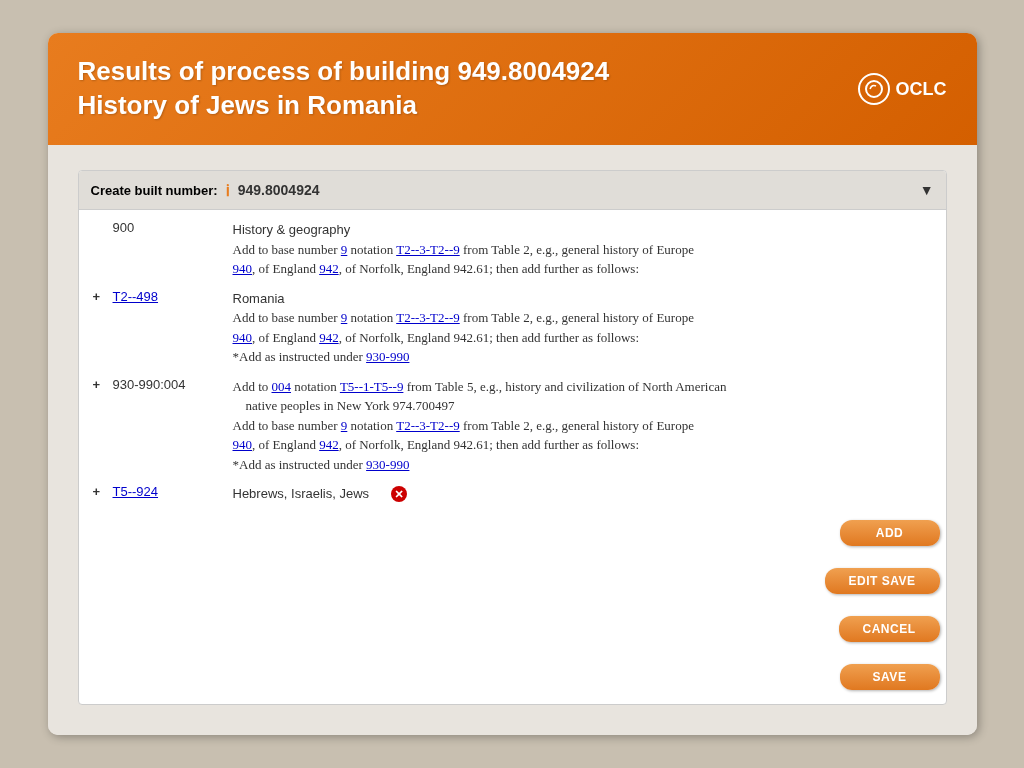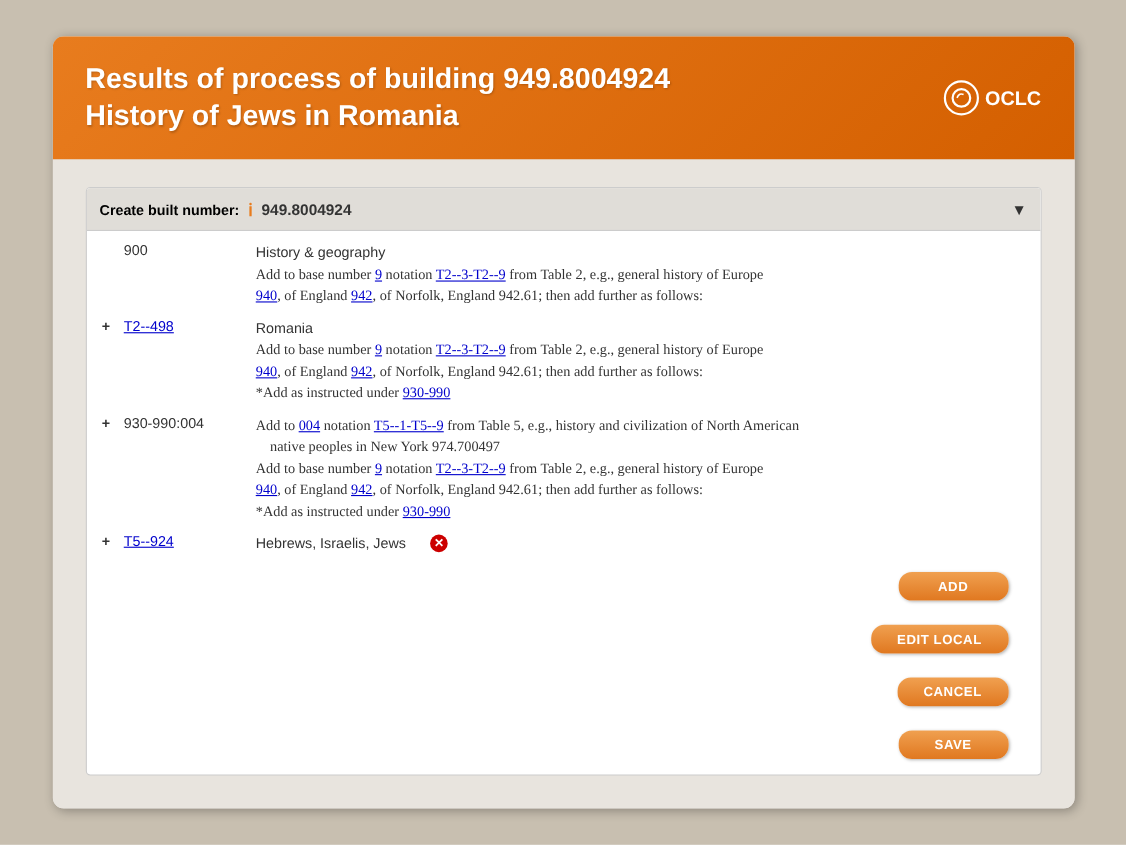--- a/index.html
+++ b/index.html
@@ -88,21 +88,21 @@
     .built-number-value {
       color: #333;
       font-size: 14px;
     }
     .dropdown-arrow {
       font-size: 14px;
       color: #333;
       cursor: pointer;
     }
     .panel-body {
-      padding: 10px 25px 14px 14px;
+      padding: 10px 2px 14px 14px;
     }
     .entry-row {
       display: flex;
       margin-bottom: 4px;
       align-items: flex-start;
     }
     .entry-prefix {
       width: 20px;
       flex-shrink: 0;
       color: #333;
@@ -278,21 +278,21 @@
           <div class="entry-description">
             <div class="hebrews-row">
               <span>Hebrews, Israelis, Jews</span>
               <span class="error-icon">✕</span>
             </div>
           </div>
         </div>
 
         <div class="button-row">
           <button class="action-btn">ADD</button>
-          <button class="action-btn">EDIT LOCAL</button>
+          <button class="action-btn">EDIT SAVE</button>
           <button class="action-btn">CANCEL</button>
           <button class="action-btn">SAVE</button>
         </div>
 
       </div>
     </div>
   </div>
 </div>
 
 </body></html>

